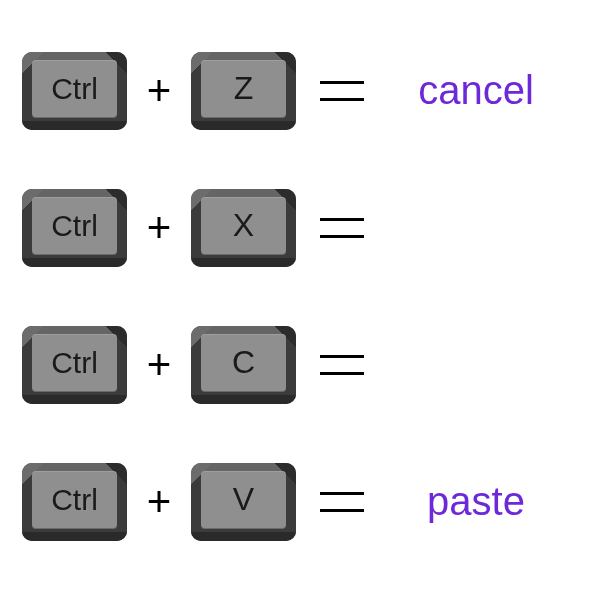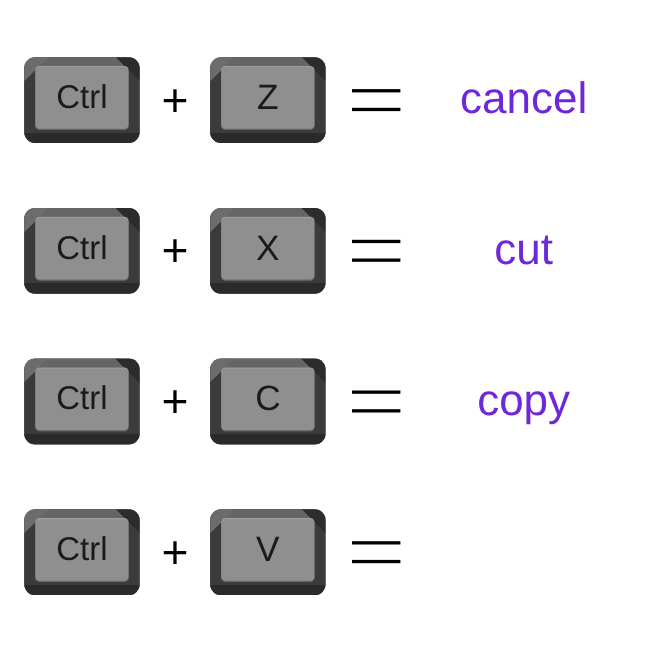--- a/index.html
+++ b/index.html
@@ -95,53 +95,52 @@
     <div class="plus">+</div>
     <div class="key letter">
       <div class="cap">
           <span>X</span>
         </div>
     </div>
     <div class="equals">
         <i></i>
         <i></i>
       </div>
-    <div class="action">cut</div>
   </div>
 
   <div class="row">
     <div class="key">
       <div class="cap">
           <span>Ctrl</span>
         </div>
     </div>
     <div class="plus">+</div>
     <div class="key letter">
       <div class="cap">
           <span>C</span>
         </div>
     </div>
     <div class="equals">
         <i></i>
         <i></i>
       </div>
-    <div class="action">copy</div>
   </div>
 
   <div class="row">
     <div class="key">
       <div class="cap">
           <span>Ctrl</span>
         </div>
     </div>
     <div class="plus">+</div>
     <div class="key letter">
       <div class="cap">
           <span>V</span>
         </div>
     </div>
     <div class="equals">
         <i></i>
         <i></i>
       </div>
+    <div class="action">paste</div>
   </div>
 
 </div>
 
 </body></html>

